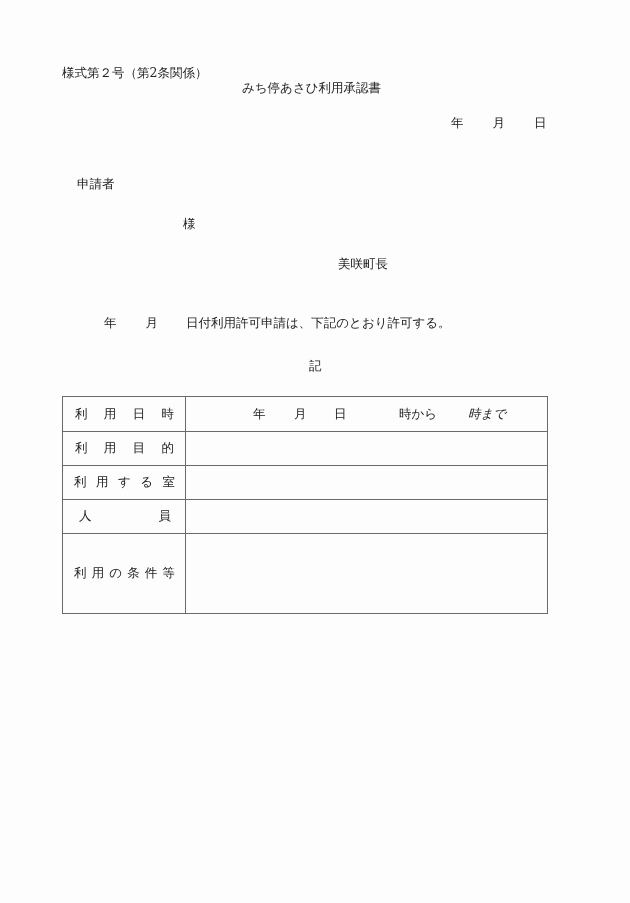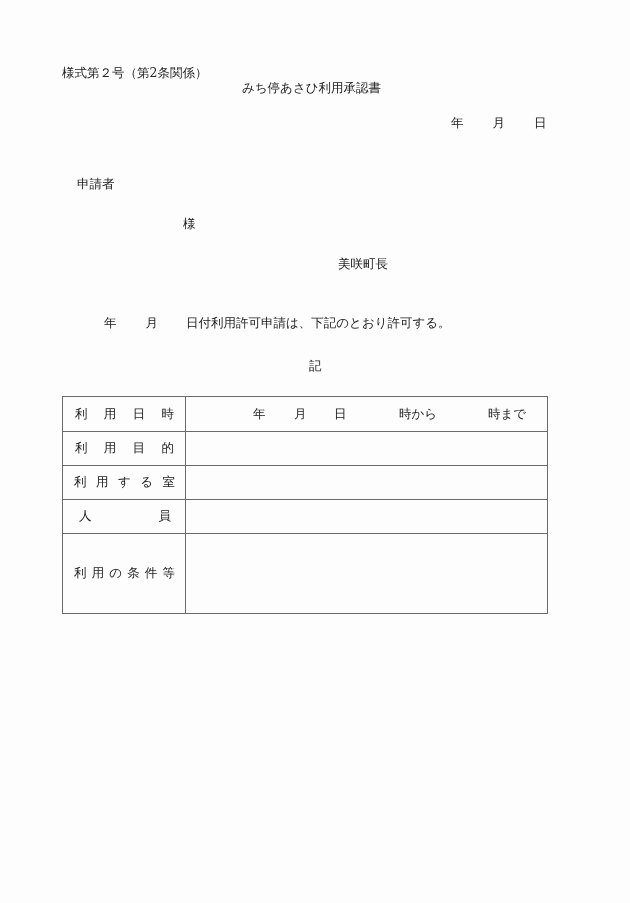--- a/index.html
+++ b/index.html
@@ -59,21 +59,21 @@
     .label-inner.tight { padding: 0 10px 0 11px; }
     .datetime {
       position: relative;
       height: 100%;
     }
     .datetime span { position: absolute; top: 50%; transform: translateY(-50%); }
     .dt-y { left: 67px; }
     .dt-m { left: 108px; }
     .dt-d { left: 148px; }
     .dt-from { left: 213px; }
-    .dt-to { left: 302px; }
+    .dt-to { left: 282px; font-style: italic; }
   </style>
 </head>
 <body>
 
 <div class="abs" id="form-number">様式第２号（第2条関係）</div>
 <div class="abs" id="doc-title">みち停あさひ利用承認書</div>
 
 <div class="abs" id="date-line">
   <span>年</span><span class="gap1"></span><span>月</span><span class="gap2"></span><span>日</span>
 </div>

